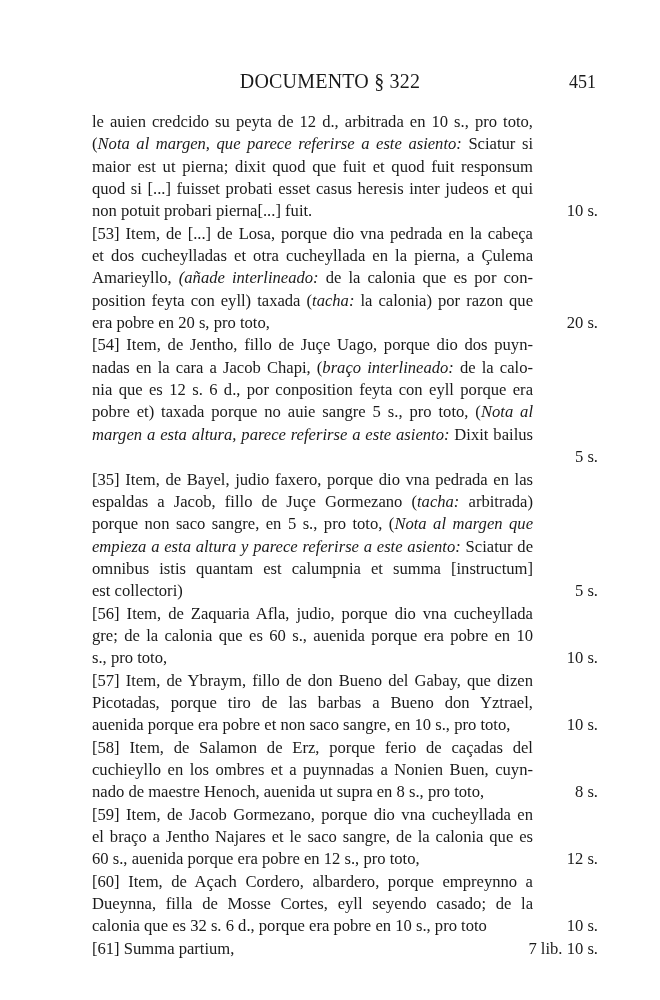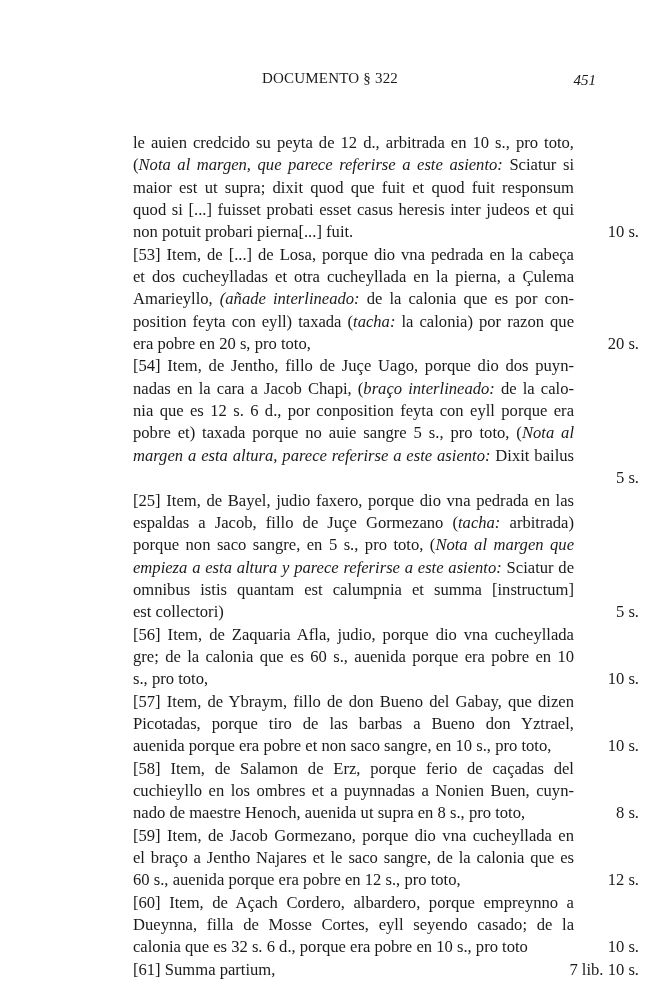--- a/index.html
+++ b/index.html
@@ -1,42 +1,42 @@
 <!DOCTYPE html>
 <html><head>
 <meta charset="utf-8">
 <style>
   html, body { margin:0; padding:0; background:#ffffff; }
   body { width:660px; height:1000px; position:relative; overflow:hidden;
          font-family:"Liberation Serif","DejaVu Serif",serif; color:#1a1a1a; }
   .header-title { position:absolute; top:70px; left:0; width:660px; text-align:center;
-         font-size:15px; letter-spacing:0.2px; }
-  .page-number { position:absolute; top:72px; right:64px; font-size:15px;font-style:italic; }
-  .body { position:absolute; top:132px; left:92px; width:506px;margin-left:41px; }
+         font-size:20px; letter-spacing:0.2px; }
+  .page-number { position:absolute; top:72px; right:64px; font-size:18px; }
+  .body { position:absolute; top:111px; left:92px; width:506px; }
   .line { position:relative; height:22.35px; line-height:22.35px; font-size:16.6px; white-space:nowrap; }
   .line .txt { display:block; width:441px; text-align:justify; text-align-last:justify; overflow:visible; }
   .line.last .txt { text-align-last:left; }
   .line .amt { position:absolute; right:0; top:0; text-align:right; }
   i { font-style:italic; }
 </style>
 </head>
 <body>
 
 <div class="header-title">DOCUMENTO § 322</div>
 <div class="page-number">451</div>
 
 <div class="body" id="body">
     <div class="line">
       <span class="txt"><span>le auien credcido su peyta de 12 d., arbitrada en 10 s., pro toto,</span></span>
     </div>
     <div class="line">
       <span class="txt"><span>(</span><i>Nota al margen, que parece referirse a este asiento:</i><span> Sciatur si</span></span>
     </div>
     <div class="line">
-      <span class="txt"><span>maior est ut supra; dixit quod que fuit et quod fuit responsum</span></span>
+      <span class="txt"><span>maior est ut pierna; dixit quod que fuit et quod fuit responsum</span></span>
     </div>
     <div class="line">
       <span class="txt"><span>quod si [...] fuisset probati esset casus heresis inter judeos et qui</span></span>
     </div>
     <div class="line last">
       <span class="txt"><span>non potuit probari pierna[...] fuit.</span></span>
       <span class="amt">10 s.</span>
     </div>
     <div class="line">
       <span class="txt"><span>[53] Item, de [...] de Losa, porque dio vna pedrada en la cabeça</span></span>
@@ -66,21 +66,21 @@
     <div class="line">
       <span class="txt"><span>pobre et) taxada porque no auie sangre 5 s., pro toto, (</span><i>Nota al</i></span>
     </div>
     <div class="line">
       <span class="txt"><i>margen a esta altura, parece referirse a este asiento:</i><span> Dixit bailus</span></span>
     </div>
     <div class="line last">
       <span class="amt">5 s.</span>
     </div>
     <div class="line">
-      <span class="txt"><span>[25] Item, de Bayel, judio faxero, porque dio vna pedrada en las</span></span>
+      <span class="txt"><span>[35] Item, de Bayel, judio faxero, porque dio vna pedrada en las</span></span>
     </div>
     <div class="line">
       <span class="txt"><span>espaldas a Jacob, fillo de Juçe Gormezano (</span><i>tacha:</i><span> arbitrada)</span></span>
     </div>
     <div class="line">
       <span class="txt"><span>porque non saco sangre, en 5 s., pro toto, (</span><i>Nota al margen que</i></span>
     </div>
     <div class="line">
       <span class="txt"><i>empieza a esta altura y parece referirse a este asiento:</i><span> Sciatur de</span></span>
     </div>

